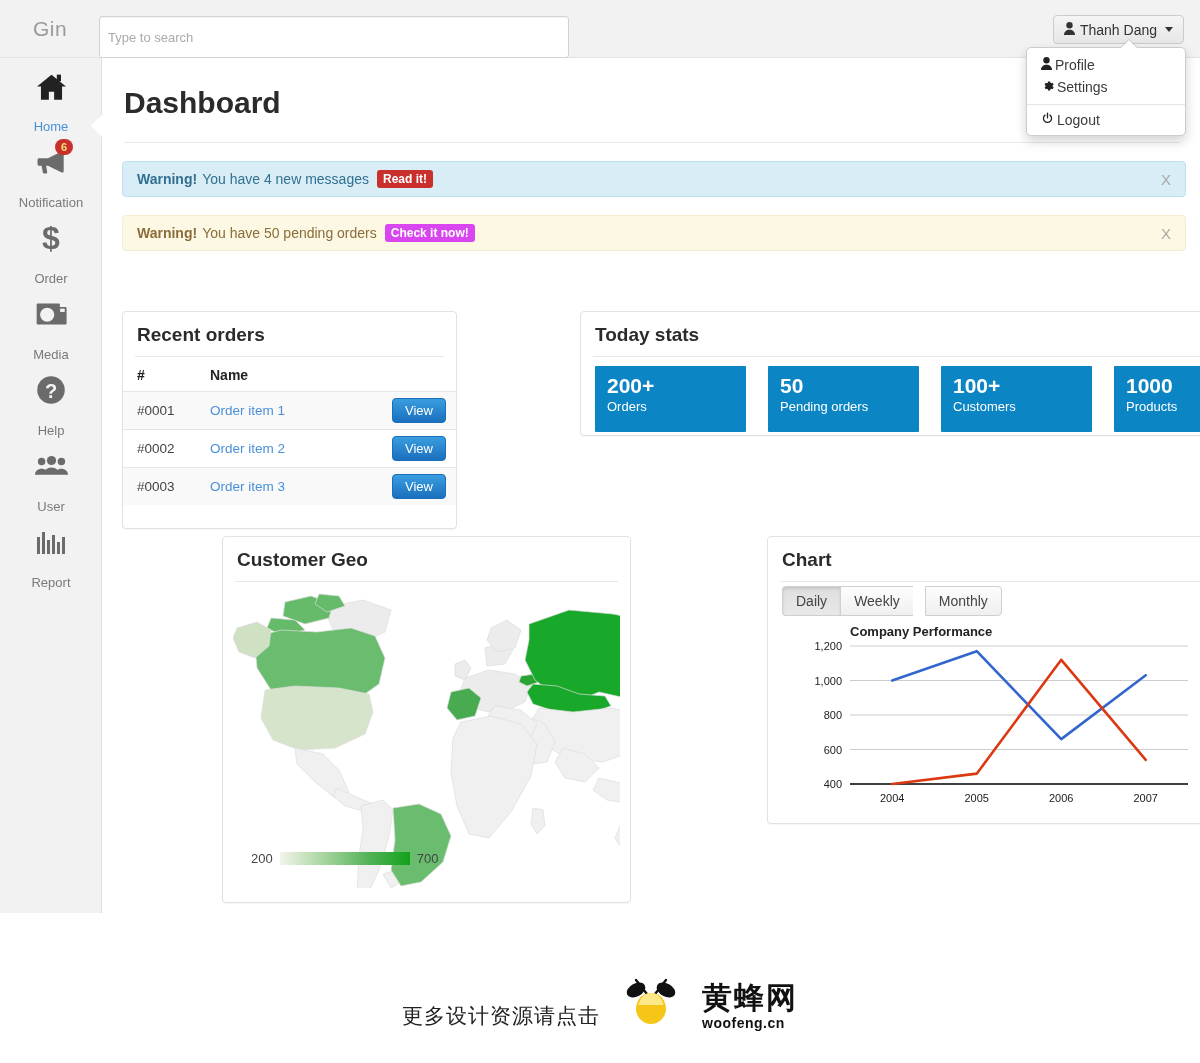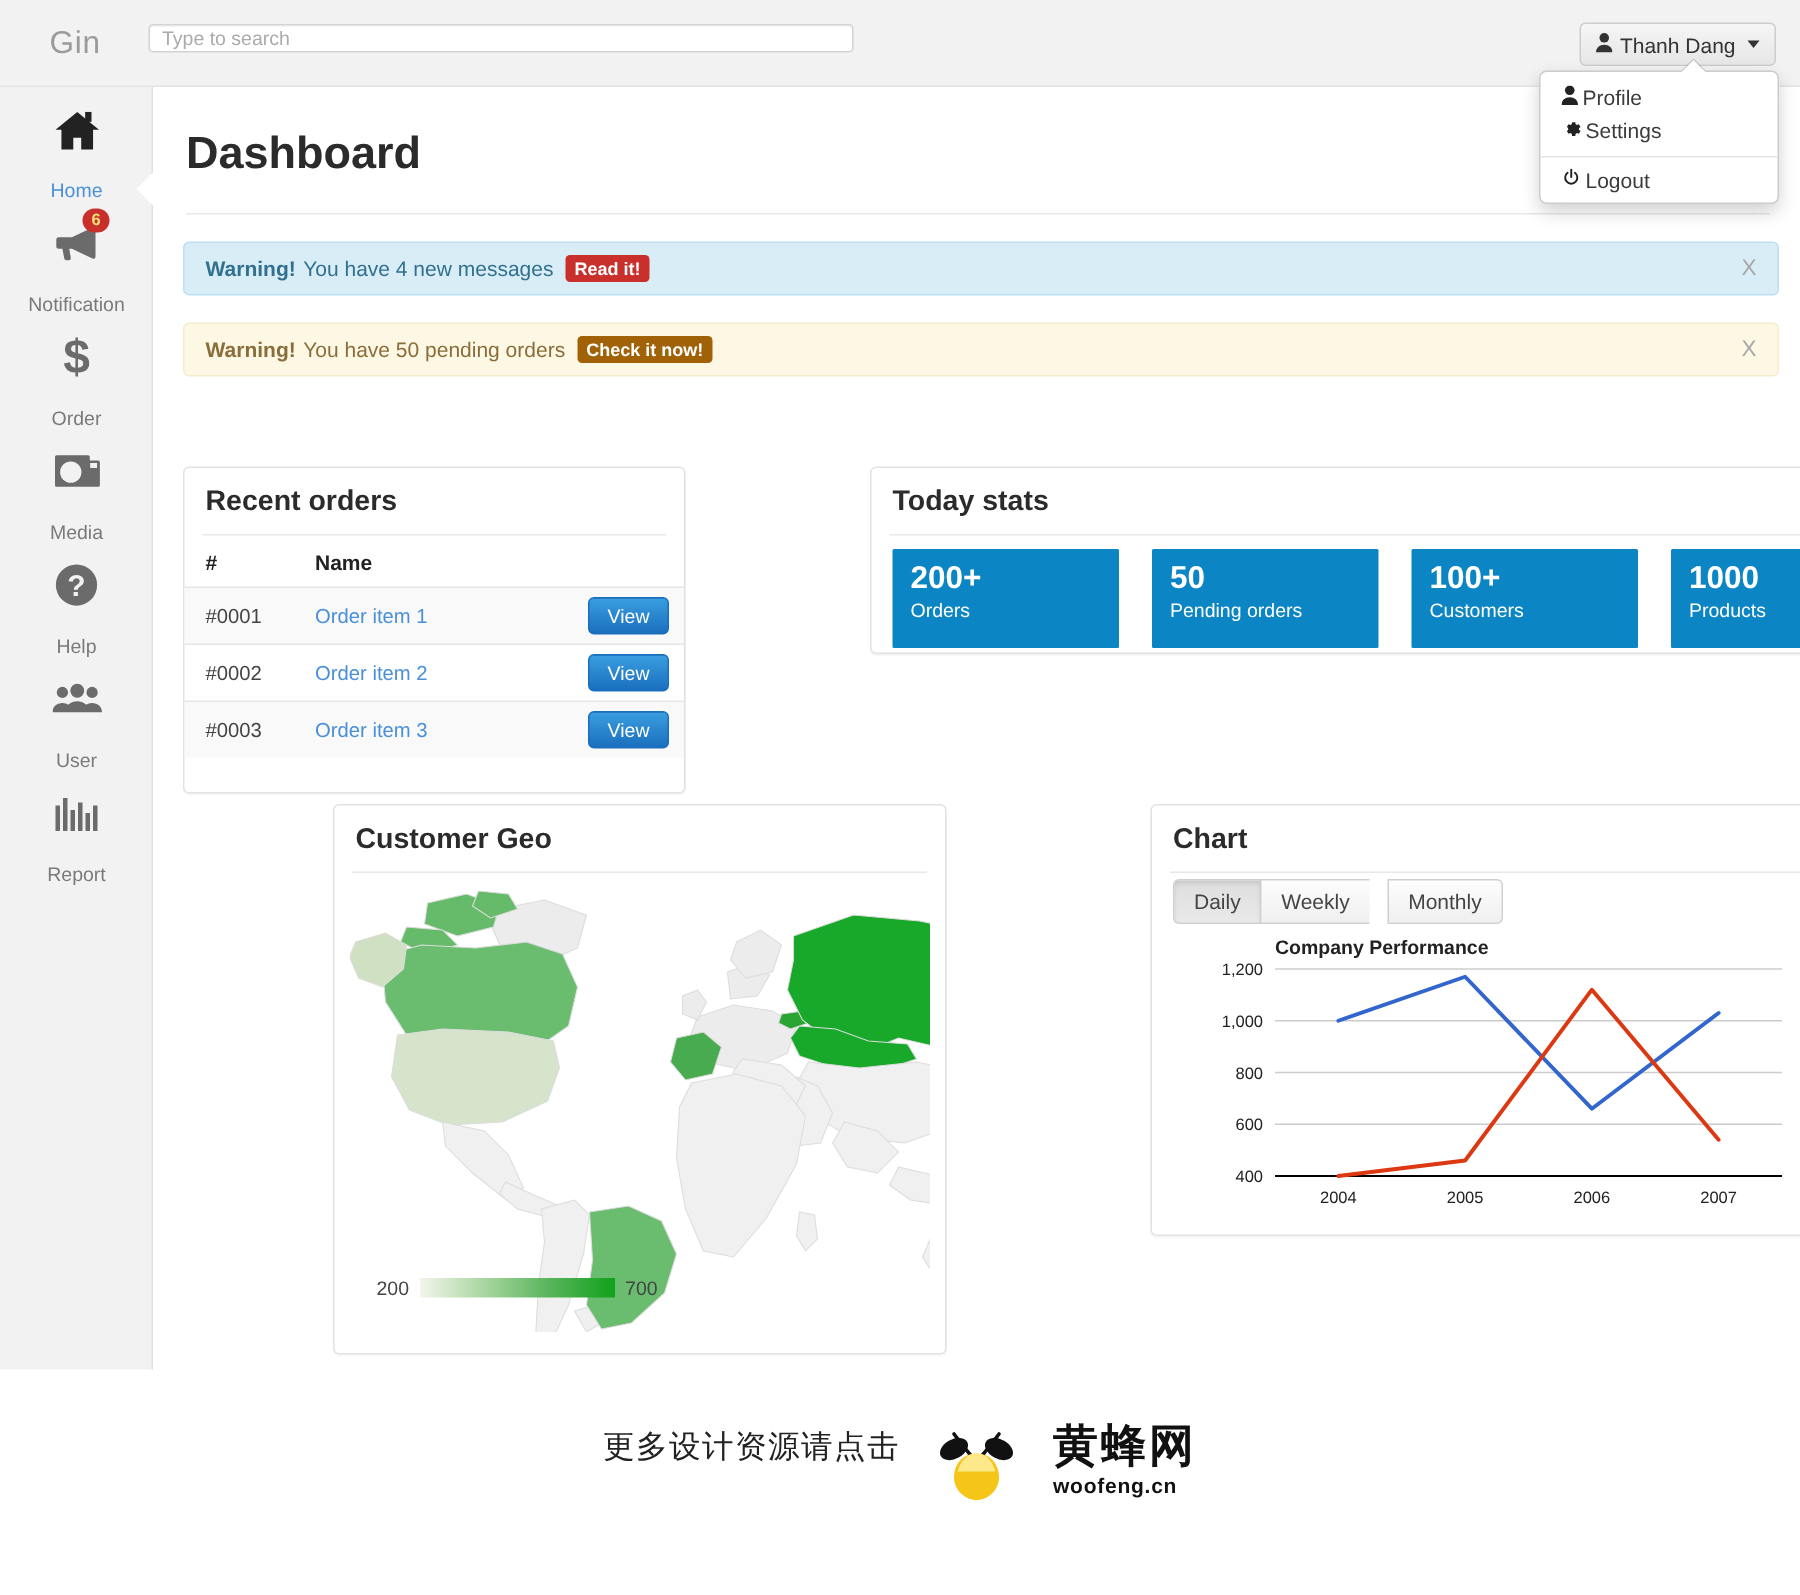--- a/index.html
+++ b/index.html
@@ -18,21 +18,21 @@
     position:absolute; left:0; top:0; width:1200px; height:58px;
     background:#f2f2f2;
     border-bottom:1px solid #e3e3e3;
     z-index:30;
   }
   #brand {
     position:absolute; left:33px; top:17px;
     font-size:21px; color:#9b9b9b; letter-spacing:0.5px;
   }
   #search-input {
-    position:absolute; left:99px; top:16px; width:470px; height:19px;
+    position:absolute; left:99px; top:16px; width:470px; height:42px;
     border:1px solid #d3d3d3; border-radius:3px;
     background:#fff; padding:0 8px;
     font-family:"Liberation Sans", sans-serif; font-size:13px;
     color:#555;
     box-shadow: inset 0 1px 1px rgba(0,0,0,.05);
   }
   #search-input::placeholder { color:#aaa; }
 
   
   #user-btn {
@@ -127,21 +127,21 @@
     font-size:14px;
   }
   .alert.info { background:#d9edf7; border:1px solid #bcdff1; color:#31708f; }
   .alert.warn { background:#fcf8e3; border:1px solid #f5ecce; color:#8a6d3b; }
   .alert b { margin-right:5px; }
   .alert .pill {
     margin-left:8px; font-size:12px; font-weight:bold; color:#fff;
     border-radius:3px; padding:2px 6px;
   }
   .pill.red { background:#c9302c; }
-  .pill.blue { background:#a16207; }
+  .pill.blue { background:#d946ef; }
   .alert .close {
     position:absolute; right:14px; top:50%; transform:translateY(-50%);
     color:#a8a8a8; font-size:15px; cursor:pointer;
   }
 
   
   .panel {
     position:absolute; background:#fff;
     border:1px solid #e2e2e2; border-radius:4px;
     box-shadow:0 1px 1px rgba(0,0,0,.04);
@@ -210,21 +210,21 @@
 
   #chart-area { position:relative; margin-top:8px; height:210px; }
   #chart-heading {
     position:absolute; left:82px; top:0;
     font-size:13px; font-weight:bold; color:#222;
   }
 
   
   #watermark {
     position:absolute; left:0; top:950px; width:1200px; height:80px;
-    display:flex; align-items:flex-start; justify-content:center; gap:22px;
+    display:flex; align-items:flex-end; justify-content:center; gap:22px;
   }
   #wm-text { font-size:21px; color:#222; letter-spacing:1px; }
   #wm-brand { display:flex; flex-direction:column; line-height:1; }
   #wm-cn { font-size:30px; font-weight:bold; color:#111; letter-spacing:2px; }
   #wm-url { font-size:14px; font-weight:bold; color:#111; letter-spacing:0.5px; margin-top:3px; }
 </style>
 </head>
 <body>
 
 <div id="topbar">

